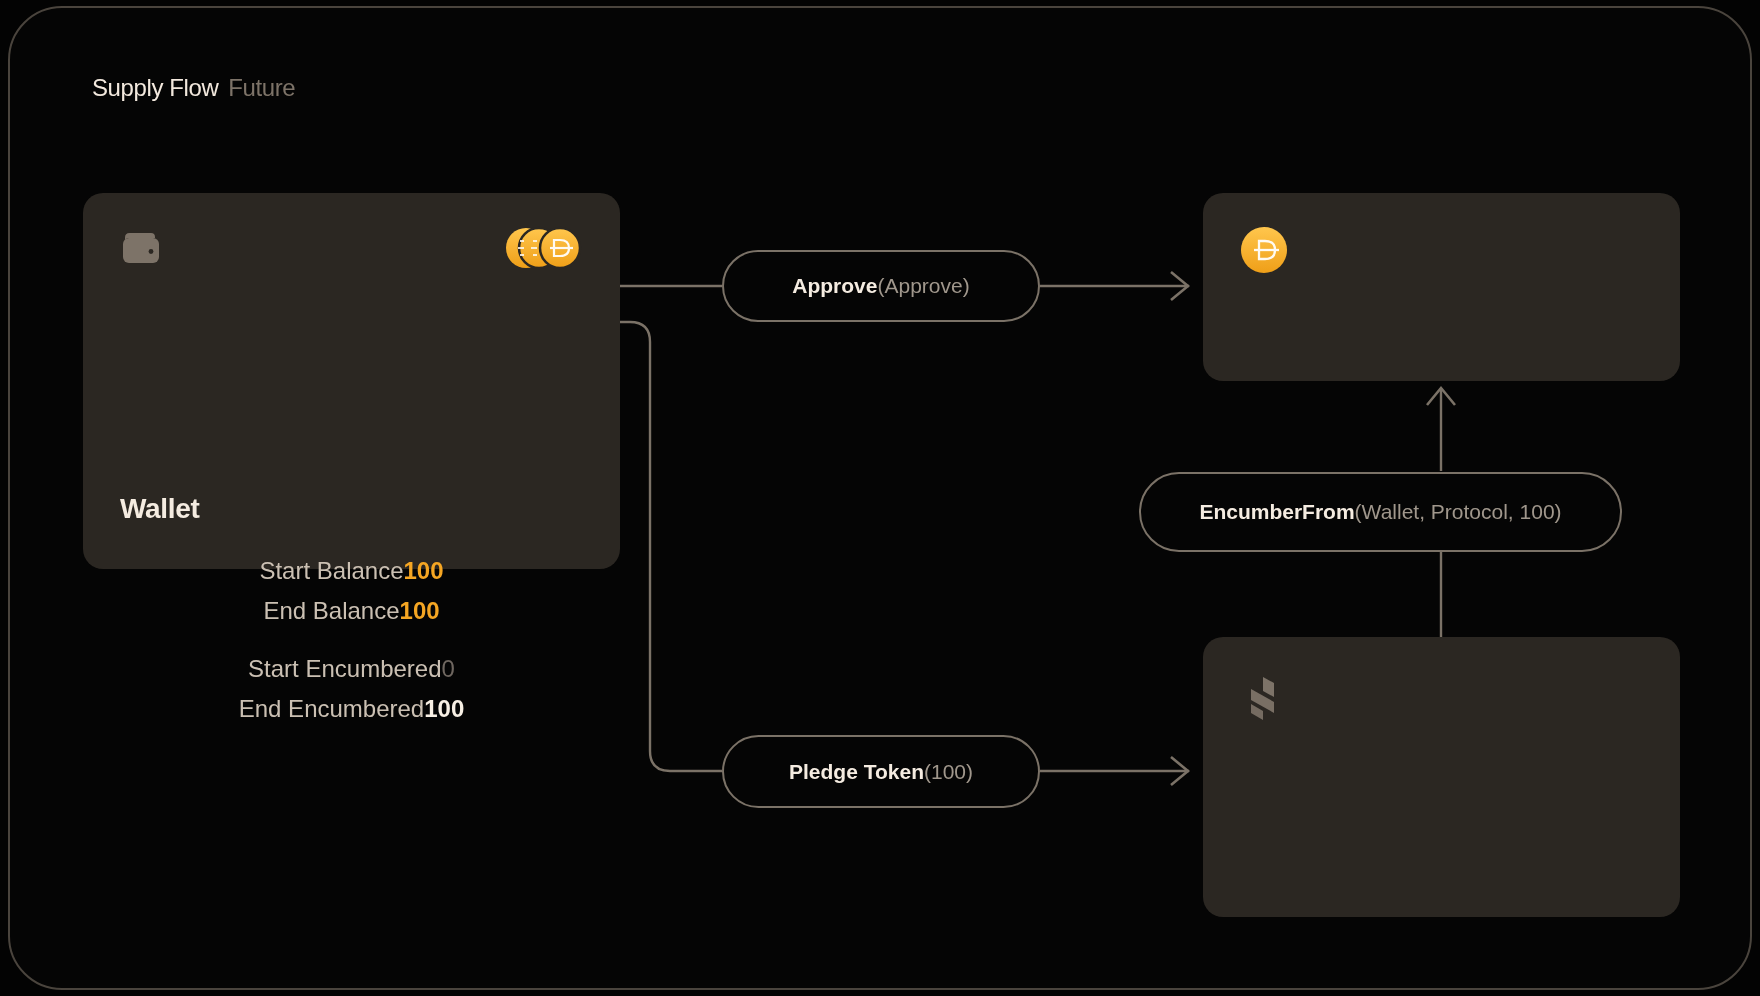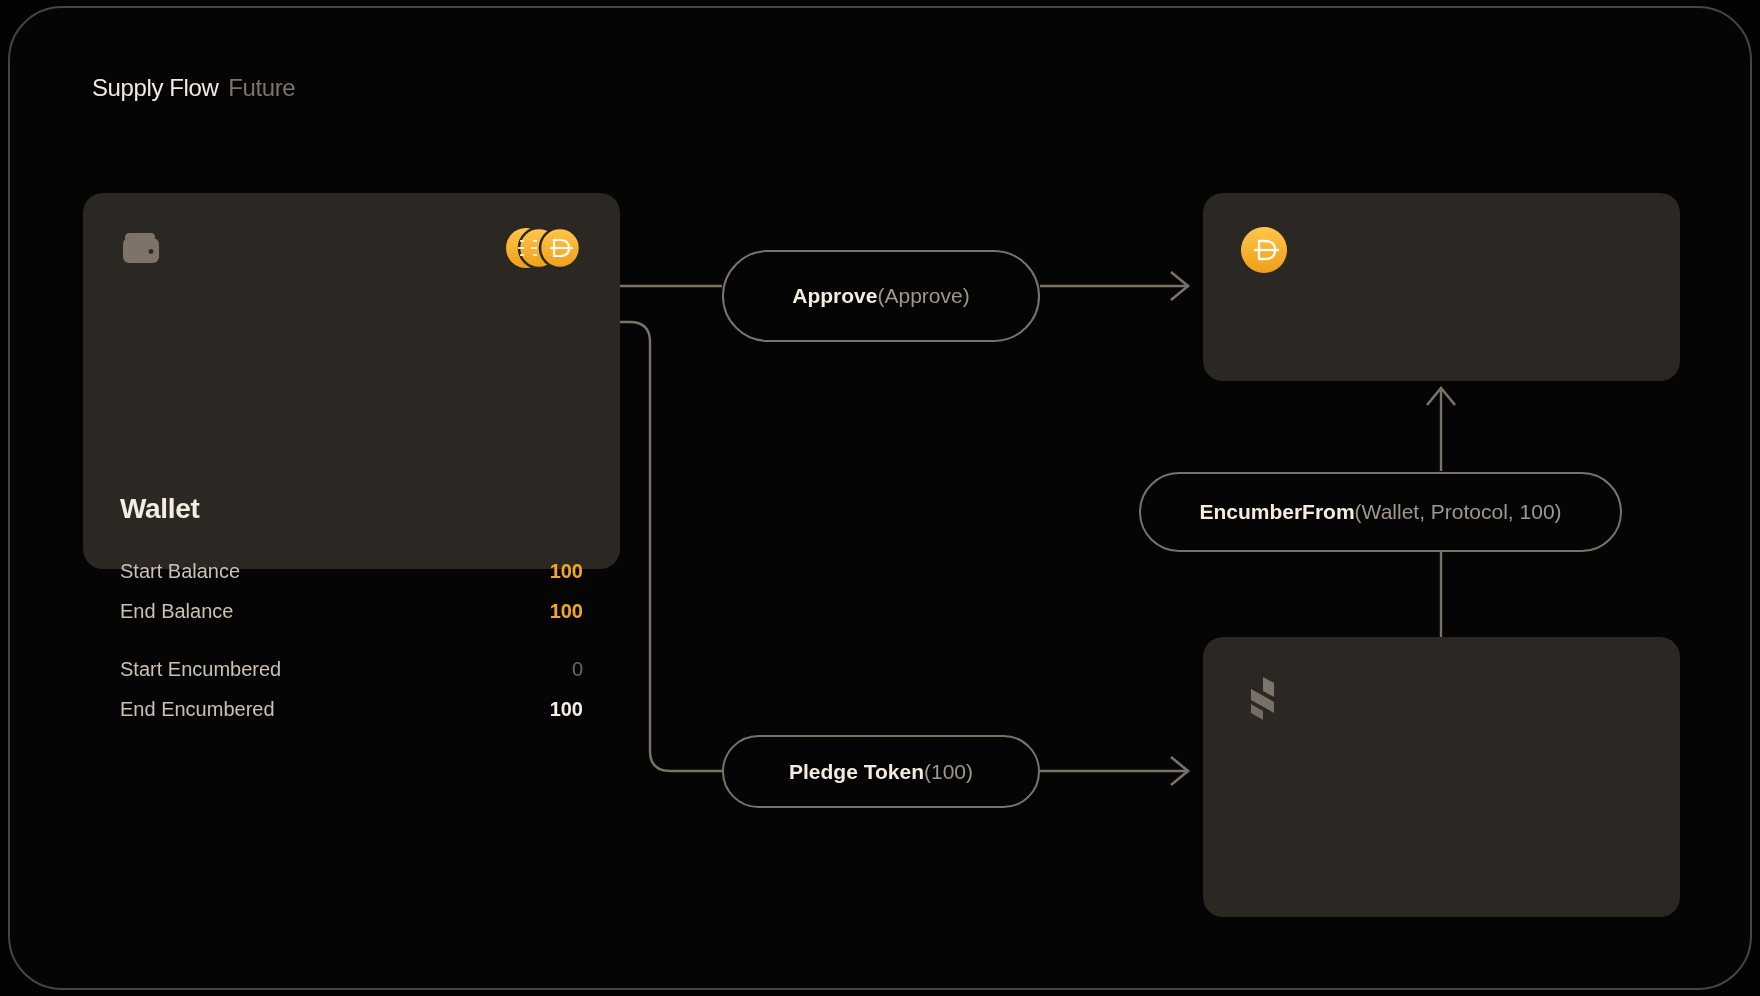--- a/index.html
+++ b/index.html
@@ -66,23 +66,23 @@
     white-space: nowrap;
   }
 
   .rows {
     position: absolute;
     left: 37px;
     right: 37px;
   }
   .row {
     display: flex;
-    justify-content: space-between;
+    justify-content: center;
     align-items: baseline;
-    font-size: 20px;
+    font-size: 24px;
     line-height: 40px;
     white-space: nowrap;
   }
   .row .lbl  { color: #cbc0b3; font-weight: 500; }
   .row .val  { font-weight: 700; }
   .val.gold  { color: #f5a623; font-weight: 700; }
   .val.dim   { color: #6f6760; font-weight: 500; }
   .val.light { color: #f7efe4; font-weight: 700; }
   .row.gap   { margin-top: 18px; }
 
@@ -124,21 +124,21 @@
     background: #050505;
     display: flex;
     align-items: center;
     justify-content: center;
     white-space: nowrap;
     font-size: 21px;
   }
   .pill .fn  { color: #f5ece1; font-weight: 700; }
   .pill .arg { color: #a0978c; font-weight: 400; }
 
-  #pill-approve      { left: 722px;  top: 250px; width: 318px; height: 92px; }
+  #pill-approve      { left: 722px;  top: 250px; width: 318px; height: 72px; }
   #pill-pledge       { left: 722px;  top: 735px; width: 318px; height: 73px; }
   #pill-encumberfrom { left: 1139px; top: 472px; width: 483px; height: 80px; }
 
   
   #links {
     position: absolute;
     left: 0; top: 0;
     width: 1760px; height: 996px;
     pointer-events: none;
   }

